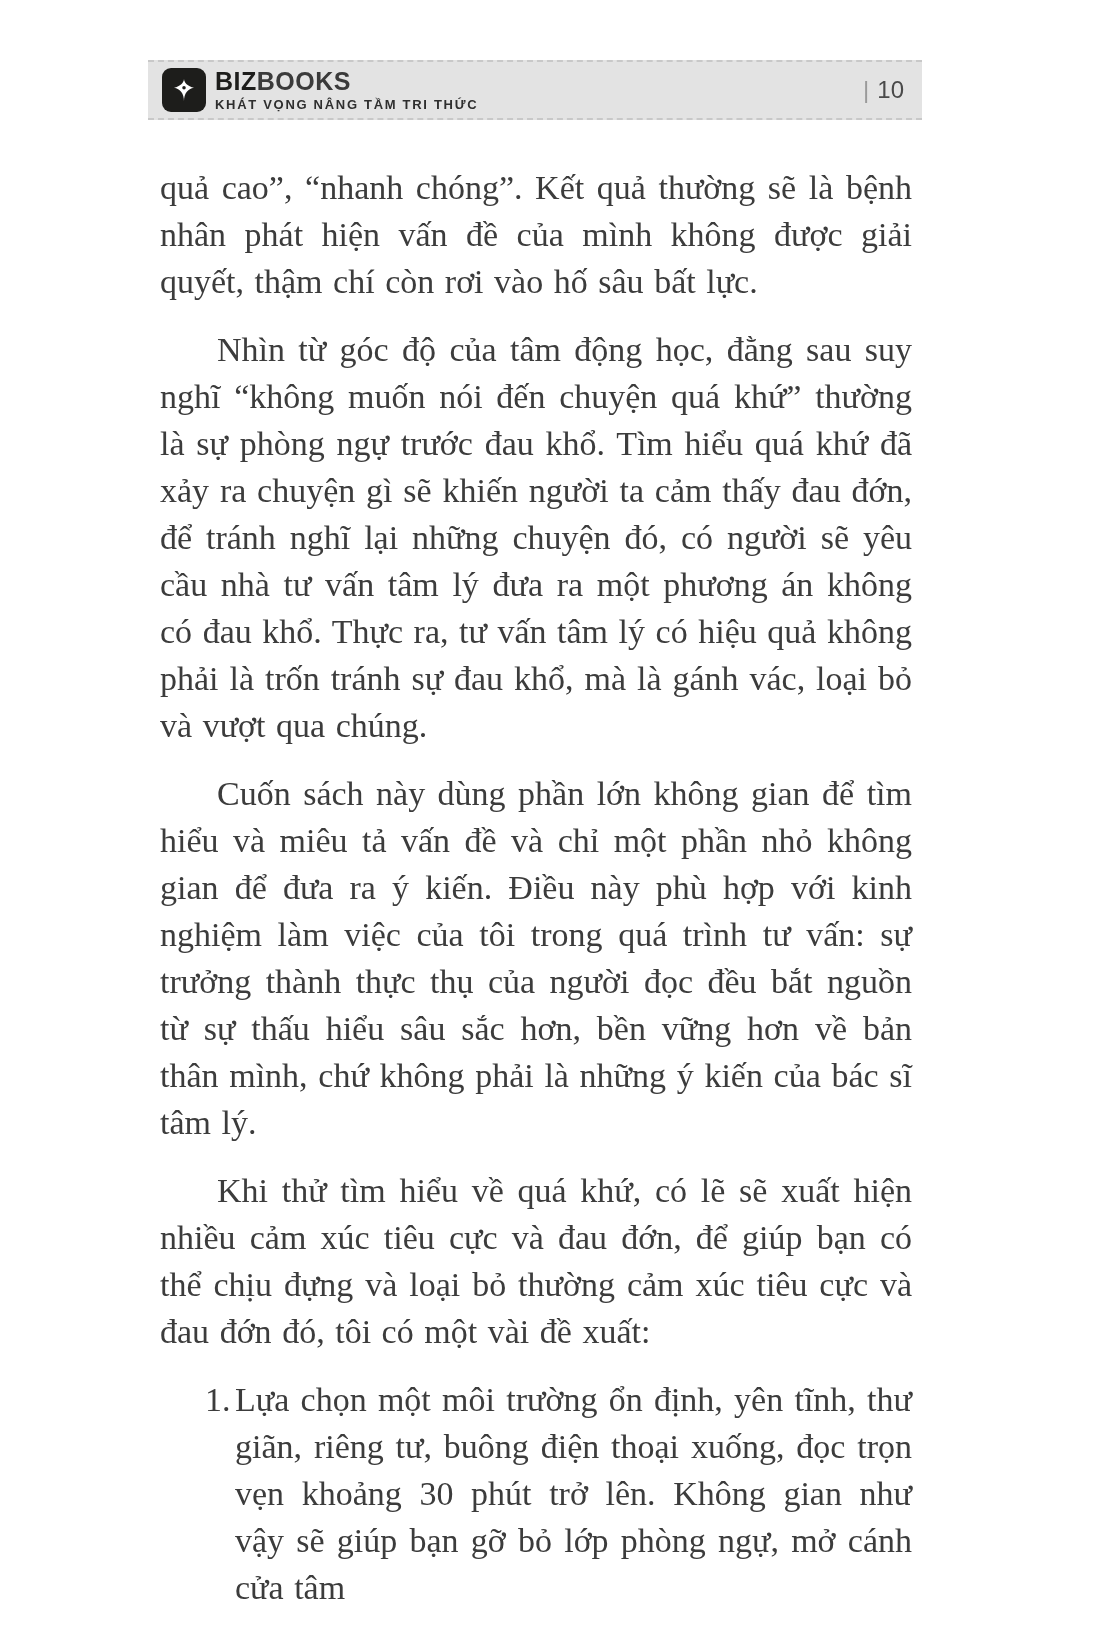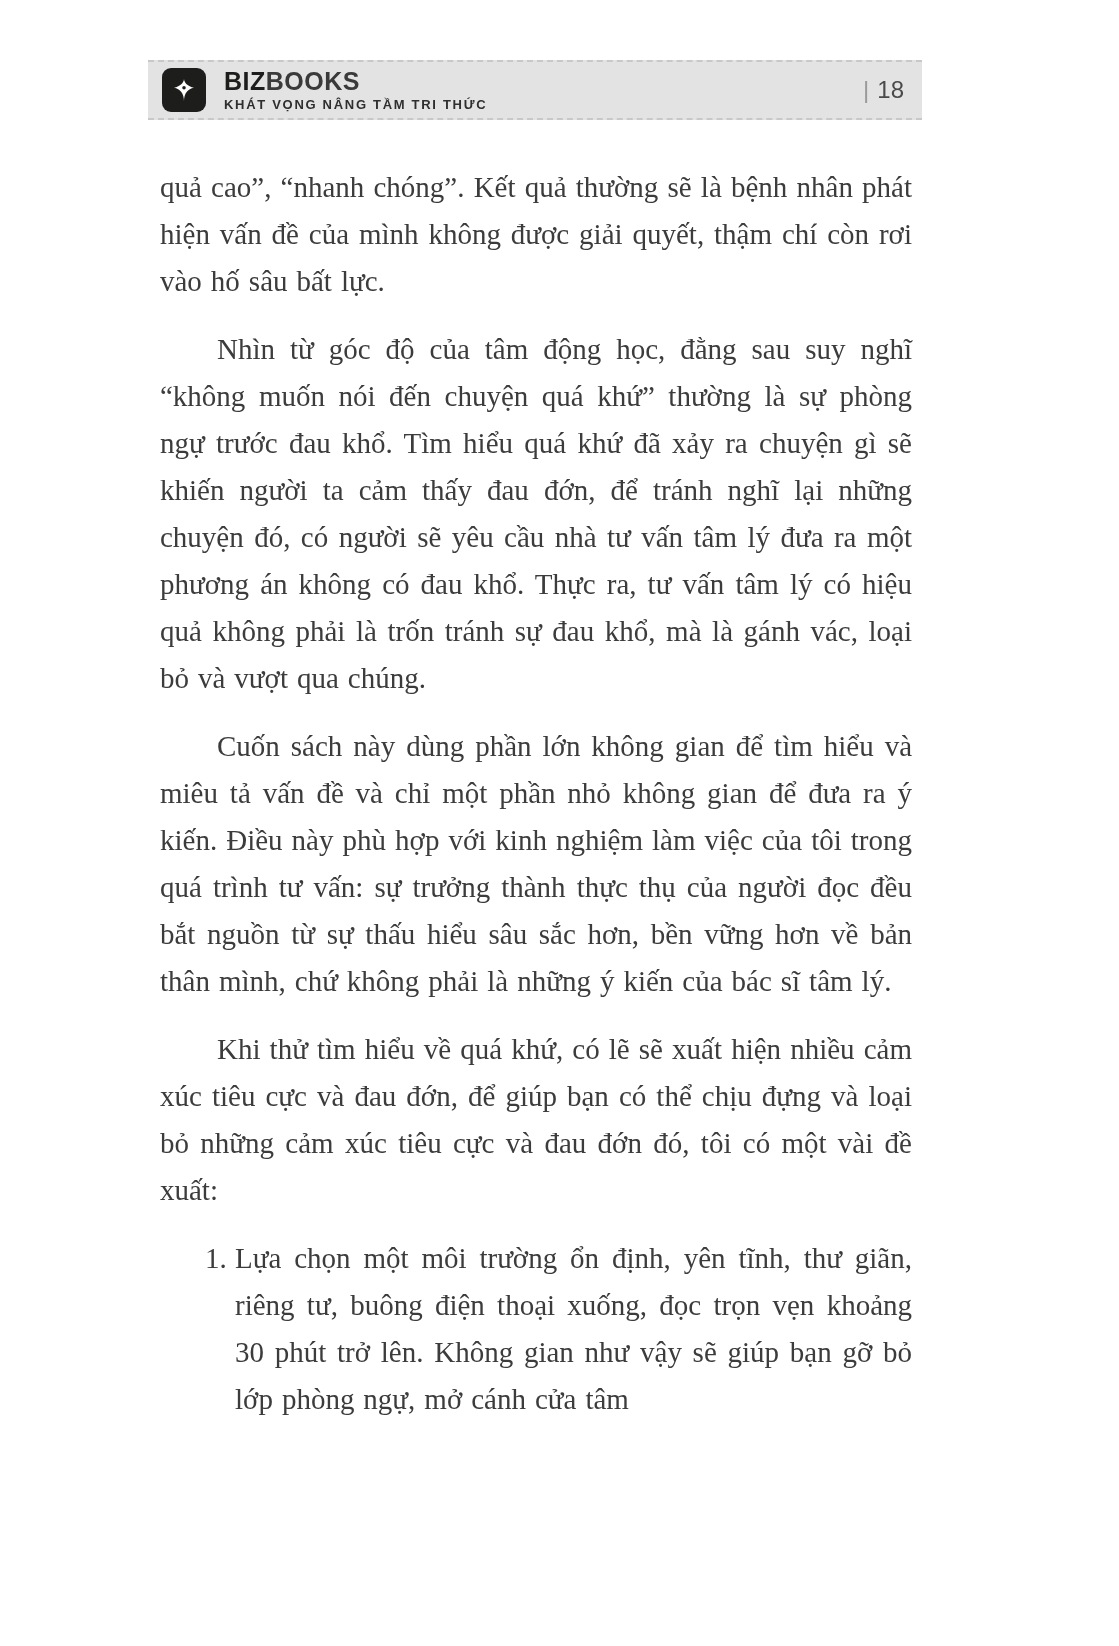--- a/index.html
+++ b/index.html
@@ -25,21 +25,21 @@
     border-top: 2px dashed #c8c8c8;
     border-bottom: 2px dashed #c8c8c8;
     display: flex;
     align-items: center;
     justify-content: space-between;
     padding: 0 12px 0 14px;
   }
   .logo-wrap {
     display: flex;
     align-items: center;
-    gap: 18px;
+    gap: 9px;
     justify-content: space-between;
   }
   .logo-box {
     width: 44px;
     height: 44px;
     background: #1d1d1b;
     border-radius: 9px;
     display: flex;
     align-items: center;
     justify-content: center;
@@ -81,21 +81,21 @@
     font-weight: 400;
   }
 
   
   .content {
     position: absolute;
     top: 164px;
     left: 160px;
     width: 752px;
     color: #3c3c3c;
-    font-size: 29px;
+    font-size: 34px;
     line-height: 47px;
     text-align: justify;
     word-spacing: 0.06em;
   }
   .content p { margin-bottom: 21px; }
   .content p.indent { text-indent: 57px; font-family: Liberation Serif, serif; }
 
   .list-item {
     display: flex;
     padding-left: 45px;
@@ -125,29 +125,29 @@
       </div>
       <div class="brand-block">
         <div class="brand-line">
           <span>BIZ</span><span class="books">BOOKS</span>
         </div>
         <div class="tagline">KHÁT VỌNG NÂNG TẦM TRI THỨC</div>
       </div>
     </div>
     <div class="pagenum">
       <span class="bar">|</span>
-      <span>18</span>
+      <span>10</span>
     </div>
   </div>
 
   <div class="content">
     <p>quả cao”, “nhanh chóng”. Kết quả thường sẽ là bệnh nhân phát hiện vấn đề của mình không được giải quyết, thậm chí còn rơi vào hố sâu bất lực.</p>
     <p class="indent">Nhìn từ góc độ của tâm động học, đằng sau suy nghĩ “không muốn nói đến chuyện quá khứ” thường là sự phòng ngự trước đau khổ. Tìm hiểu quá khứ đã xảy ra chuyện gì sẽ khiến người ta cảm thấy đau đớn, để tránh nghĩ lại những chuyện đó, có người sẽ yêu cầu nhà tư vấn tâm lý đưa ra một phương án không có đau khổ. Thực ra, tư vấn tâm lý có hiệu quả không phải là trốn tránh sự đau khổ, mà là gánh vác, loại bỏ và vượt qua chúng.</p>
     <p class="indent">Cuốn sách này dùng phần lớn không gian để tìm hiểu và miêu tả vấn đề và chỉ một phần nhỏ không gian để đưa ra ý kiến. Điều này phù hợp với kinh nghiệm làm việc của tôi trong quá trình tư vấn: sự trưởng thành thực thụ của người đọc đều bắt nguồn từ sự thấu hiểu sâu sắc hơn, bền vững hơn về bản thân mình, chứ không phải là những ý kiến của bác sĩ tâm lý.</p>
-    <p class="indent">Khi thử tìm hiểu về quá khứ, có lẽ sẽ xuất hiện nhiều cảm xúc tiêu cực và đau đớn, để giúp bạn có thể chịu đựng và loại bỏ những cảm xúc tiêu cực và đau đớn đó, tôi có một vài đề xuất:</p>
+    <p class="indent">Khi thử tìm hiểu về quá khứ, có lẽ sẽ xuất hiện nhiều cảm xúc tiêu cực và đau đớn, để giúp bạn có thể chịu đựng và loại bỏ thường cảm xúc tiêu cực và đau đớn đó, tôi có một vài đề xuất:</p>
 
     <div class="list-item">
       <div class="list-marker">1.</div>
       <div class="list-text">Lựa chọn một môi trường ổn định, yên tĩnh, thư giãn, riêng tư, buông điện thoại xuống, đọc trọn vẹn khoảng 30 phút trở lên. Không gian như vậy sẽ giúp bạn gỡ bỏ lớp phòng ngự, mở cánh cửa tâm</div>
     </div>
   </div>
 
 </div>
 
 </body></html>

